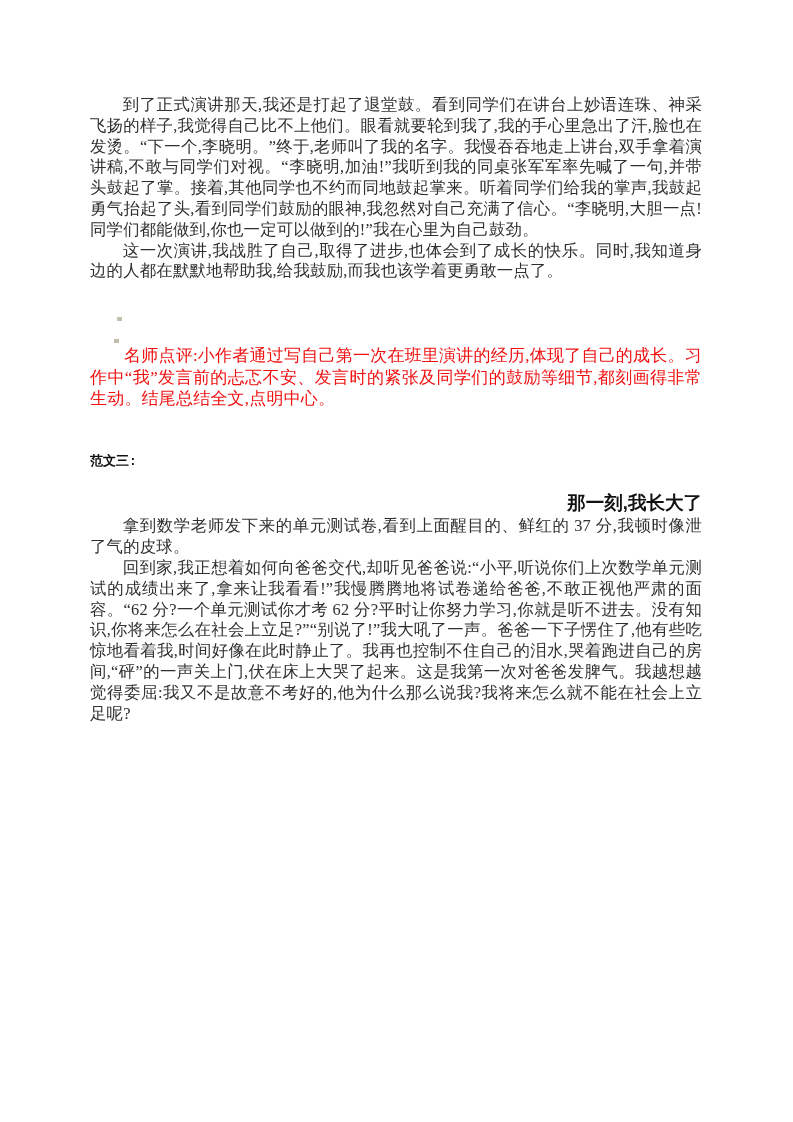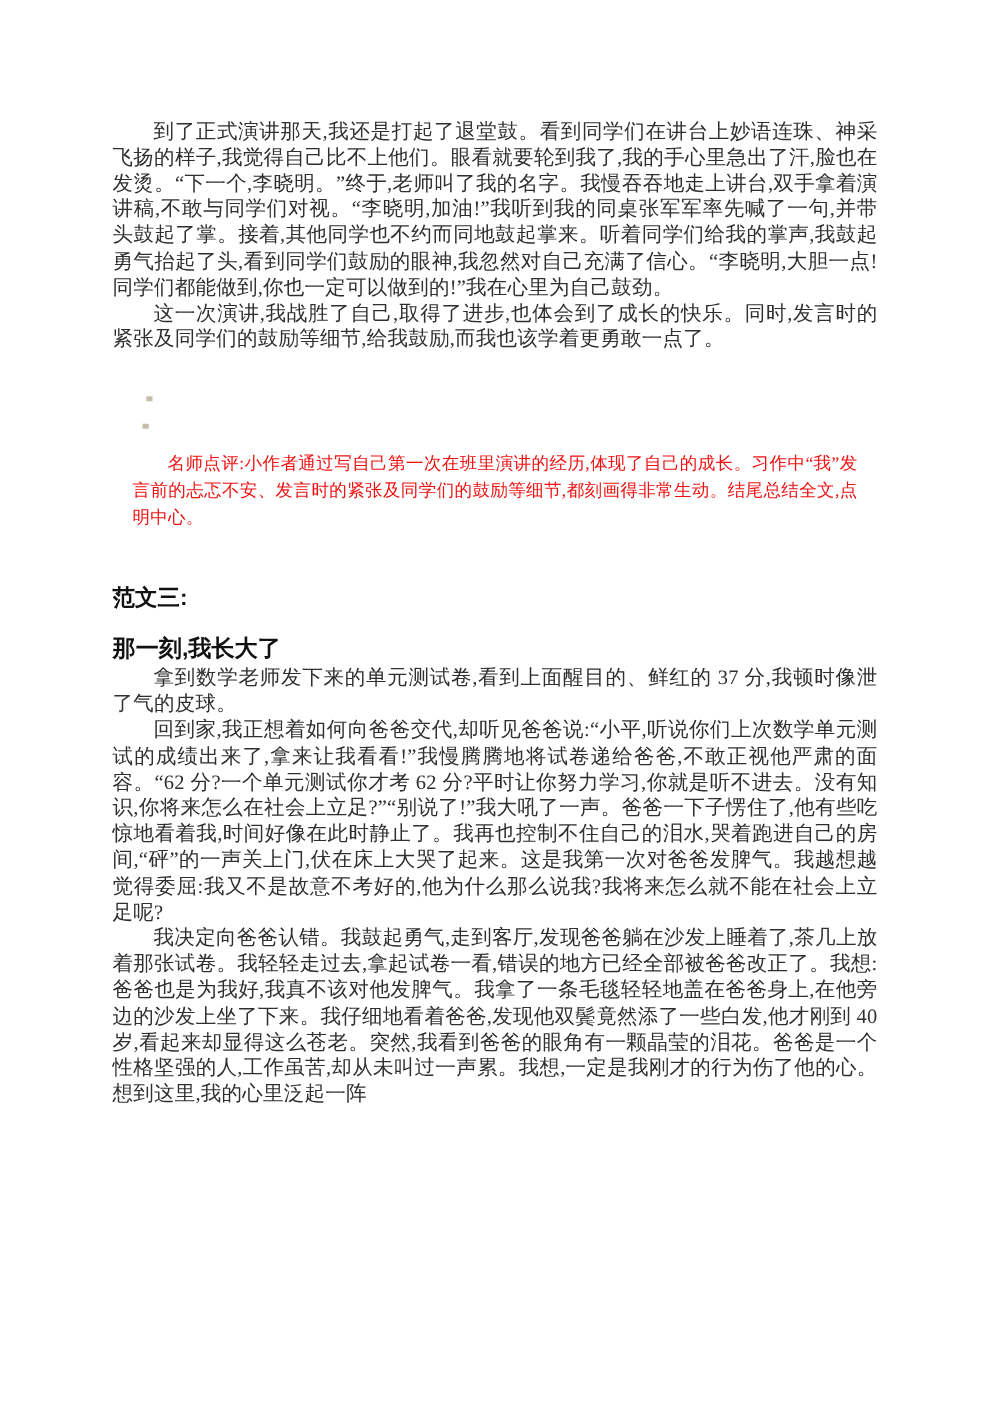--- a/index.html
+++ b/index.html
@@ -34,67 +34,66 @@
   .stray-mark {
     position: absolute;
     width: 5px;
     height: 4px;
     background: var(--stray-mark, #b9b49b);
     opacity: 0.85;
   }
   .stray-mark-1 { left: 27px; top: 35px; }
   .stray-mark-2 { left: 24px; top: 57px; }
   .comment {
-    margin: 16px;
-    font-size: 14px;
+    margin: 0;
+    font-size: 17px;
     line-height: 21.4px;
     text-align: justify;
     text-justify: inter-ideograph;
     text-indent: 2em;
     letter-spacing: 0.2px;
     color: var(--comment-red, #f01010);
   }
   .section-label {
     margin: 42px 0 16px 0;
-    font-family: Liberation Sans, sans-serif;
+    font-family: Liberation Mono, monospace;
     font-weight: bold;
-    font-size: 18px;
+    font-size: 13px;
     line-height: 22px;
     color: var(--heading-text, #111111);
   }
   .essay-title {
     margin: 18px 0 1px 0;
-    text-align: left;
+    text-align: right;
     font-family: "Liberation Sans", "DejaVu Sans", sans-serif;
     font-weight: bold;
     font-size: 18.5px;
     line-height: 24px;
     color: var(--heading-text, #111111);
   }
 </style>
 </head>
 <body>
 
 <div class="page">
 
   <section class="essay essay-2">
     <p class="para">到了正式演讲那天,我还是打起了退堂鼓。看到同学们在讲台上妙语连珠、神采飞扬的样子,我觉得自己比不上他们。眼看就要轮到我了,我的手心里急出了汗,脸也在发烫。“下一个,李晓明。”终于,老师叫了我的名字。我慢吞吞地走上讲台,双手拿着演讲稿,不敢与同学们对视。“李晓明,加油!”我听到我的同桌张军军率先喊了一句,并带头鼓起了掌。接着,其他同学也不约而同地鼓起掌来。听着同学们给我的掌声,我鼓起勇气抬起了头,看到同学们鼓励的眼神,我忽然对自己充满了信心。“李晓明,大胆一点!同学们都能做到,你也一定可以做到的!”我在心里为自己鼓劲。</p>
-    <p class="para">这一次演讲,我战胜了自己,取得了进步,也体会到了成长的快乐。同时,发言时的紧张及同学们的鼓励等细节,给我鼓励,而我也该学着更勇敢一点了。</p>
+    <p class="para">这一次演讲,我战胜了自己,取得了进步,也体会到了成长的快乐。同时,我知道身边的人都在默默地帮助我,给我鼓励,而我也该学着更勇敢一点了。</p>
   </section>
 
   <div class="gap-with-marks">
     <span class="stray-mark stray-mark-1"></span>
     <span class="stray-mark stray-mark-2"></span>
   </div>
 
   <p class="comment">名师点评:小作者通过写自己第一次在班里演讲的经历,体现了自己的成长。习作中“我”发言前的忐忑不安、发言时的紧张及同学们的鼓励等细节,都刻画得非常生动。结尾总结全文,点明中心。</p>
 
   <h2 class="section-label">范文三:</h2>
 
   <h1 class="essay-title">那一刻,我长大了</h1>
 
   <section class="essay essay-3">
     <p class="para">拿到数学老师发下来的单元测试卷,看到上面醒目的、鲜红的 37 分,我顿时像泄了气的皮球。</p>
     <p class="para">回到家,我正想着如何向爸爸交代,却听见爸爸说:“小平,听说你们上次数学单元测试的成绩出来了,拿来让我看看!”我慢腾腾地将试卷递给爸爸,不敢正视他严肃的面容。“62 分?一个单元测试你才考 62 分?平时让你努力学习,你就是听不进去。没有知识,你将来怎么在社会上立足?”“别说了!”我大吼了一声。爸爸一下子愣住了,他有些吃惊地看着我,时间好像在此时静止了。我再也控制不住自己的泪水,哭着跑进自己的房间,“砰”的一声关上门,伏在床上大哭了起来。这是我第一次对爸爸发脾气。我越想越觉得委屈:我又不是故意不考好的,他为什么那么说我?我将来怎么就不能在社会上立足呢?</p>
-    <p class="para">我决定向爸爸认错。我鼓起勇气,走到客厅,发现爸爸躺在沙发上睡着了,茶几上放着那张试卷。我轻轻走过去,拿起试卷一看,错误的地方已经全部被爸爸改正了。我想:爸爸也是为我好,我真不该对他发脾气。我拿了一条毛毯轻轻地盖在爸爸身上,在他旁边的沙发上坐了下来。我仔细地看着爸爸,发现他双鬓竟然添了一些白发,他才刚到 40 岁,看起来却显得这么苍老。突然,我看到爸爸的眼角有一颗晶莹的泪花。爸爸是一个性格坚强的人,工作虽苦,却从未叫过一声累。我想,一定是我刚才的行为伤了他的心。想到这里,我的心里泛起一阵</p>
   </section>
 
 </div>
 
 </body></html>

